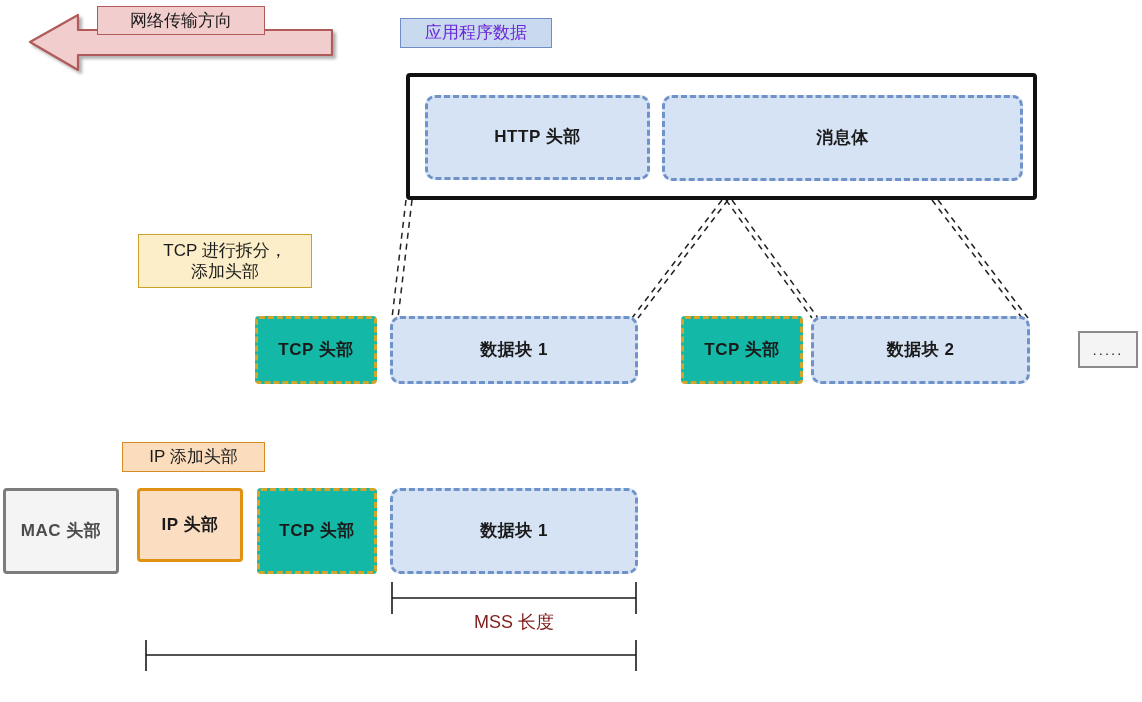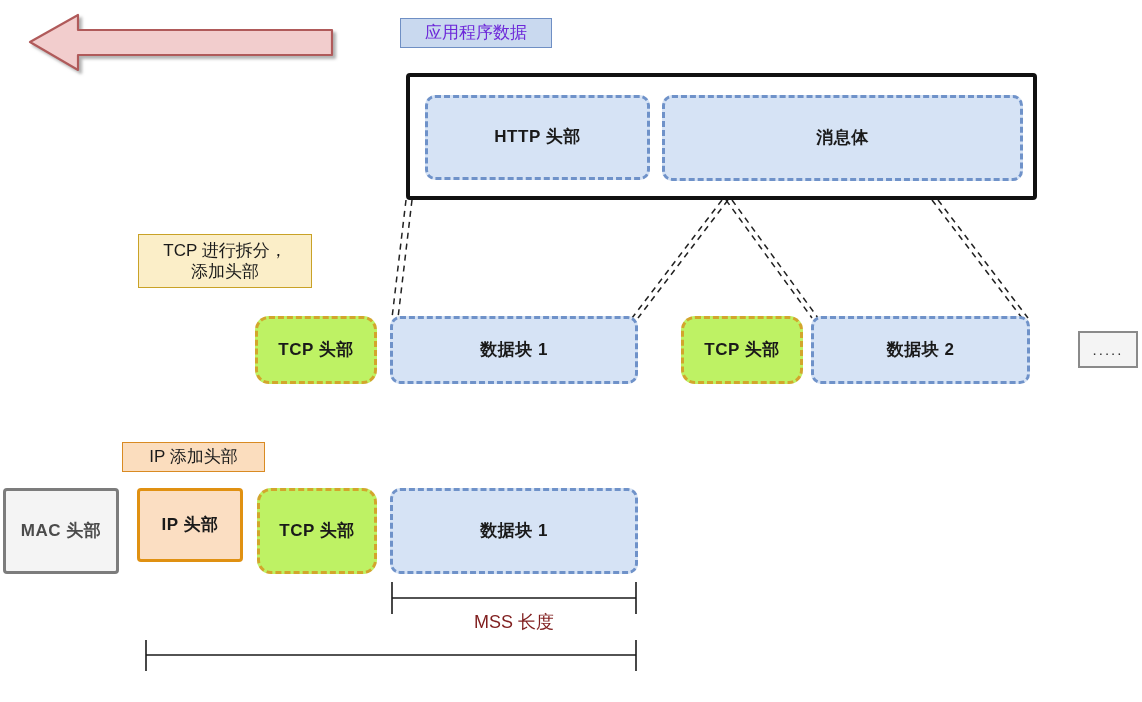--- a/index.html
+++ b/index.html
@@ -50,23 +50,23 @@
   .tag-orange { background: #fbddbe; border: 1px solid #d98a22; color: #1a1a1a; }
   .tag-red    { background: #f2cdcd; border: 1px solid #b05a5a; color: #1a1a1a; }
 
   
   .blk-blue-dash {
     background: #d6e3f5;
     border: 3px dashed #6f92c9;
     border-radius: 10px;
   }
   .blk-yellow-dash {
-    background: #bef264;
+    background: #14b8a6;
     border: 3px dashed #d2a62c;
-    border-radius: 14px;
+    border-radius: 4px;
   }
   .blk-ip {
     background: #fbdec2;
     border: 3px solid #e09112;
     border-radius: 4px;
   }
   .blk-mac {
     background: #f4f4f4;
     border: 3px solid #7c7c7c;
     border-radius: 4px;
@@ -141,20 +141,21 @@
       <line x1="636" y1="582" x2="636" y2="614"></line>
     </g>
 
     <g stroke="#1a1a1a" stroke-width="1.6">
       <line x1="146" y1="655" x2="636" y2="655"></line>
       <line x1="146" y1="640" x2="146" y2="671"></line>
       <line x1="636" y1="640" x2="636" y2="671"></line>
     </g>
   </svg>
 
+  <div class="abs tag tag-red" style="left:97px; top:6px; width:168px; height:29px;">网络传输方向</div>
 
   <div class="abs tag tag-blue" style="left:400px; top:18px; width:152px; height:30px;">应用程序数据</div>
 
   <div class="abs appbox" style="left:406px; top:73px; width:631px; height:127px;"></div>
 
   <div class="abs blk-blue-dash boxlabel" style="left:425px; top:95px; width:225px; height:85px;">HTTP 头部</div>
 
   <div class="abs blk-blue-dash boxlabel" style="left:662px; top:95px; width:361px; height:86px;">消息体</div>
 
   <div class="abs tag tag-yellow" style="left:138px; top:234px; width:174px; height:54px;">TCP 进行拆分，

